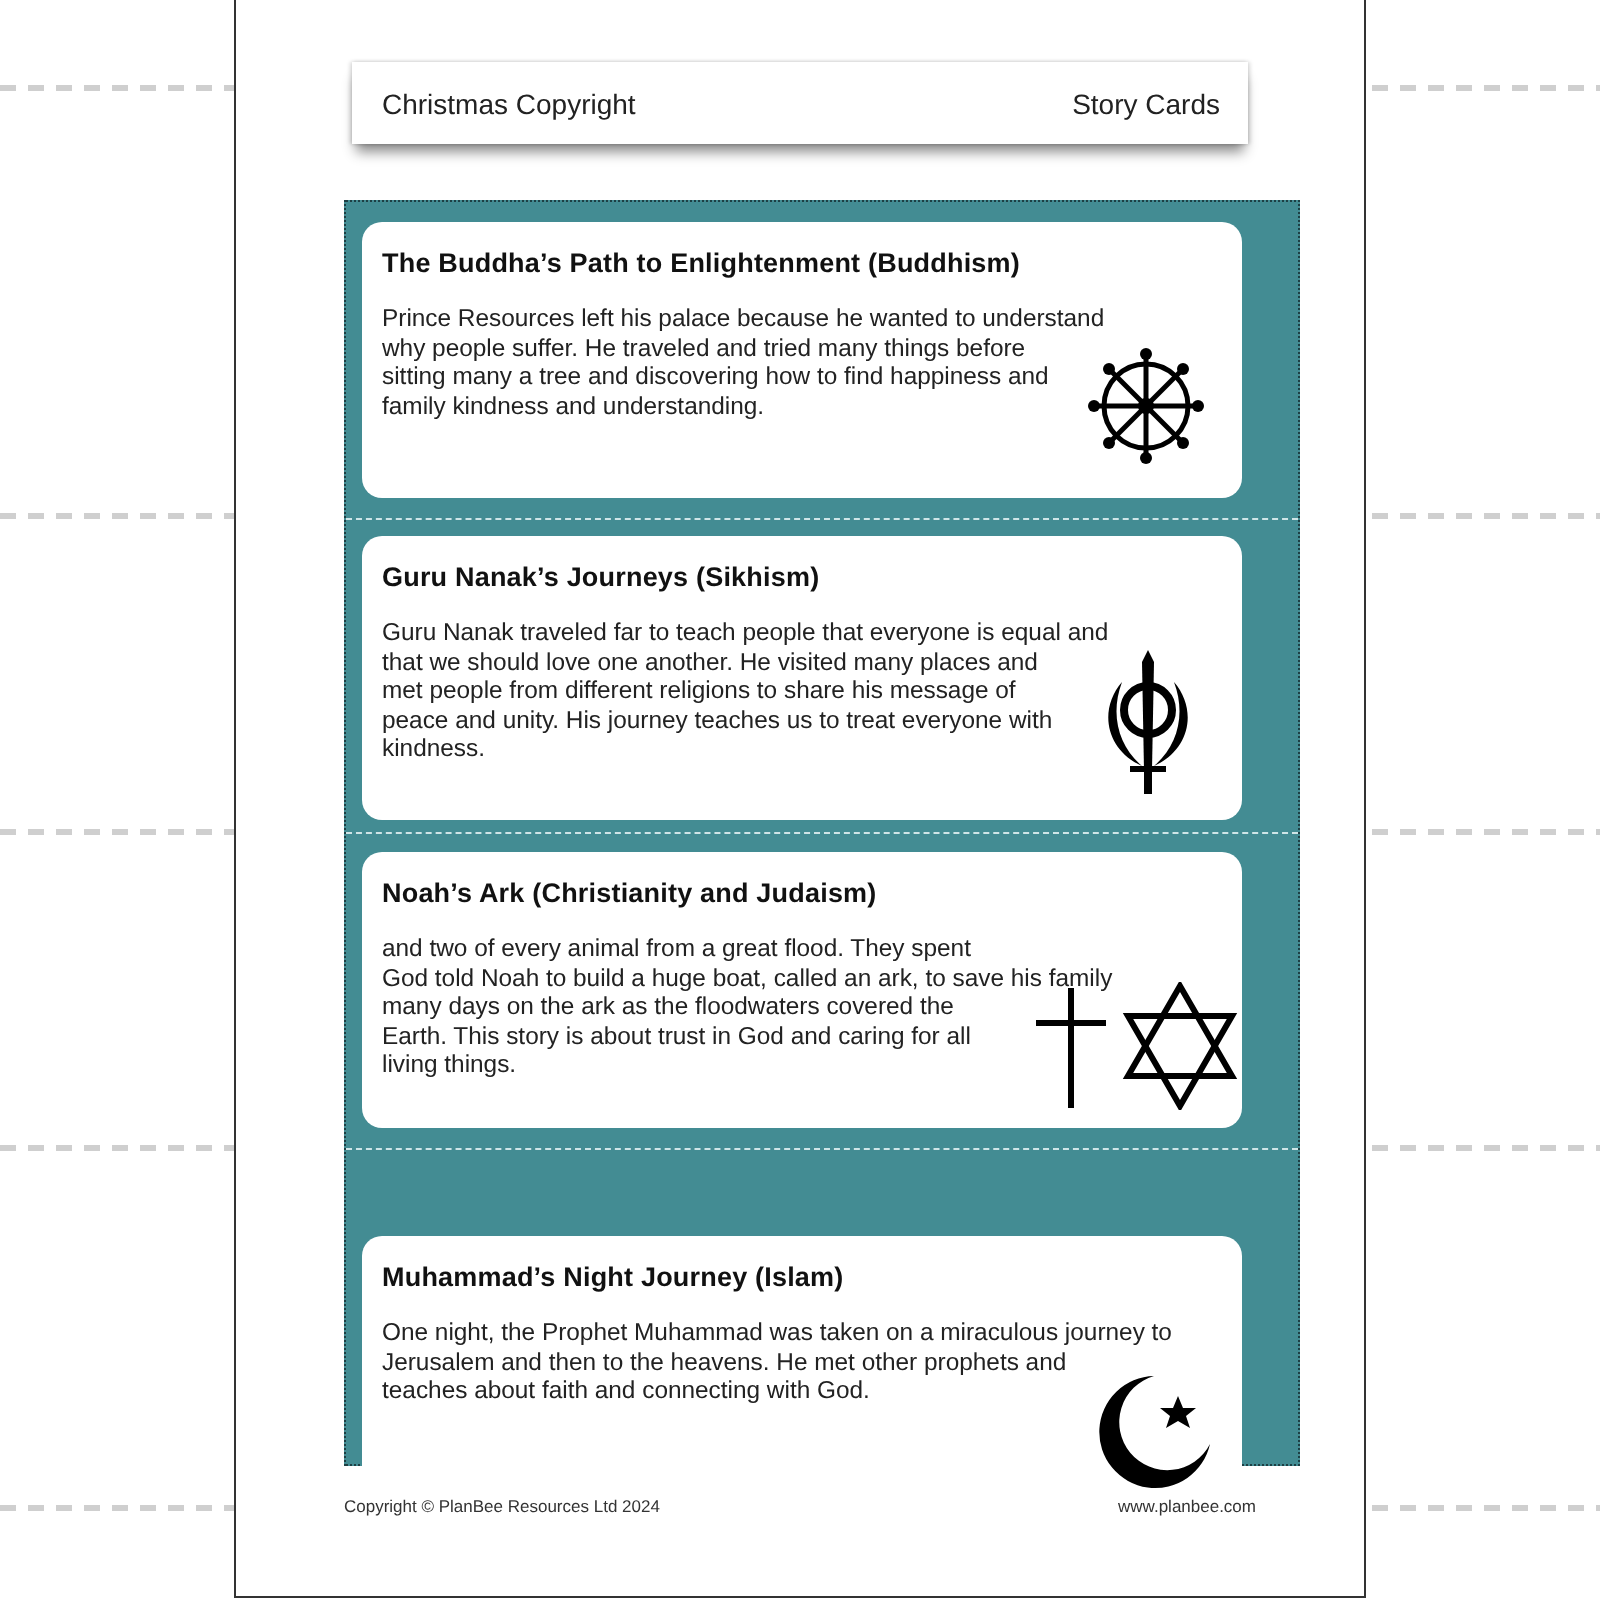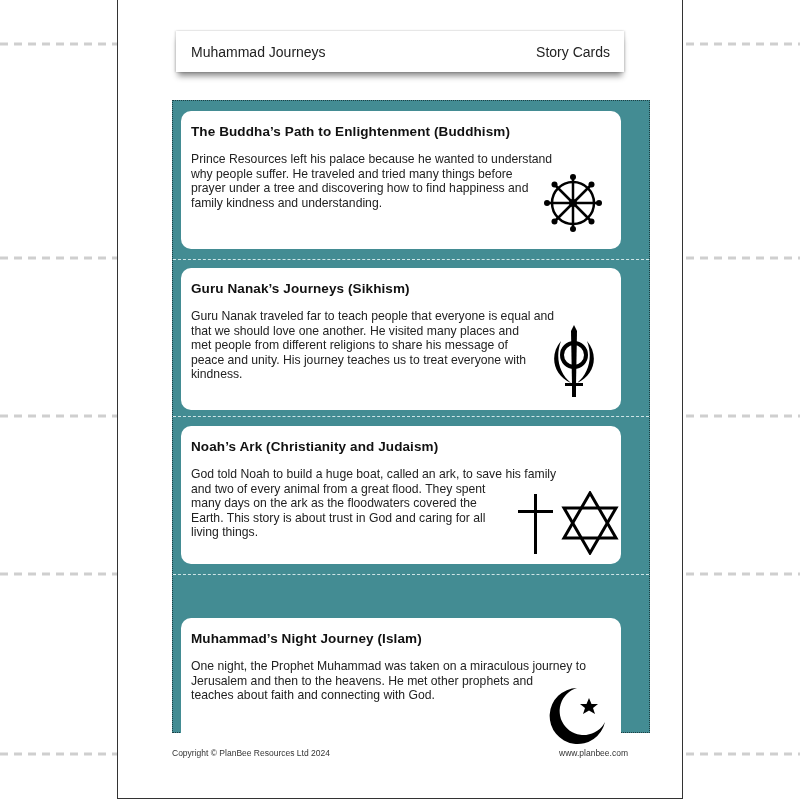--- a/index.html
+++ b/index.html
@@ -70,35 +70,35 @@
     <ellipse cx="158" cy="545" rx="22" ry="12" transform="rotate(25 158 545)"></ellipse>
     <ellipse cx="643" cy="545" rx="22" ry="12" transform="rotate(25 643 545)"></ellipse>
     <ellipse cx="410" cy="395" rx="22" ry="12" transform="rotate(25 410 395)"></ellipse>
     <ellipse cx="395" cy="685" rx="20" ry="13" transform="rotate(-20 395 685)"></ellipse>
   </g>
 </svg>
 
 <div class="page"></div>
 
 <div class="header-bar">
-  <span>Muhammad Journeys</span>
+  <span>Christmas Copyright</span>
   <span>Story Cards</span>
 </div>
 
 <div class="frame">
   <div class="sep" style="top:158px;"></div>
   <div class="sep" style="top:315px;"></div>
   <div class="sep" style="top:473px;"></div>
 
   <div class="card" style="top:10px; height:138px;">
     <div class="card-title">The Buddha’s Path to Enlightenment (Buddhism)</div>
     <div class="card-body">
       <span>Prince Resources left his palace because he wanted to understand</span>
       <span>why people suffer. He traveled and tried many things before</span>
-      <span>prayer under a tree and discovering how to find happiness and</span>
+      <span>sitting many a tree and discovering how to find happiness and</span>
       <span>family kindness and understanding.</span>
     </div>
     <svg class="symbol" style="left:362px; top:62px;" width="60" height="60" viewBox="0 0 60 60">
       <circle cx="30" cy="30" r="21" fill="none" stroke="#000" stroke-width="2.5"></circle>
       <g stroke="#000" stroke-width="2.5">
         <line x1="30" y1="4" x2="30" y2="56"></line>
         <line x1="4" y1="30" x2="56" y2="30"></line>
         <line x1="11.5" y1="11.5" x2="48.5" y2="48.5"></line>
         <line x1="48.5" y1="11.5" x2="11.5" y2="48.5"></line>
       </g>
@@ -131,22 +131,22 @@
       <path d="M10 18 C-2 32, 2 52, 20 60 C8 50, 4 34, 10 18 Z" fill="#000"></path>
       <path d="M36 18 C48 32, 44 52, 26 60 C38 50, 42 34, 36 18 Z" fill="#000"></path>
       <rect x="14" y="60" width="18" height="3" fill="#000"></rect>
       <rect x="21" y="60" width="4" height="14" fill="#000"></rect>
     </svg>
   </div>
 
   <div class="card" style="top:325px; height:138px;">
     <div class="card-title">Noah’s Ark (Christianity and Judaism)</div>
     <div class="card-body">
+      <span>and two of every animal from a great flood. They spent</span>
       <span>God told Noah to build a huge boat, called an ark, to save his family</span>
-      <span>and two of every animal from a great flood. They spent</span>
       <span>many days on the ark as the floodwaters covered the</span>
       <span>Earth. This story is about trust in God and caring for all</span>
       <span>living things.</span>
     </div>
     <svg class="symbol" style="left:337px; top:68px;" width="36" height="62" viewBox="0 0 36 62">
       <rect x="16" y="0" width="3" height="60" fill="#000"></rect>
       <rect x="0" y="16" width="35" height="3" fill="#000"></rect>
     </svg>
     <svg class="symbol" style="left:380px; top:65px;" width="58" height="64" viewBox="0 0 58 64">
       <polygon points="29,2 55,47 3,47" fill="none" stroke="#000" stroke-width="3"></polygon>

